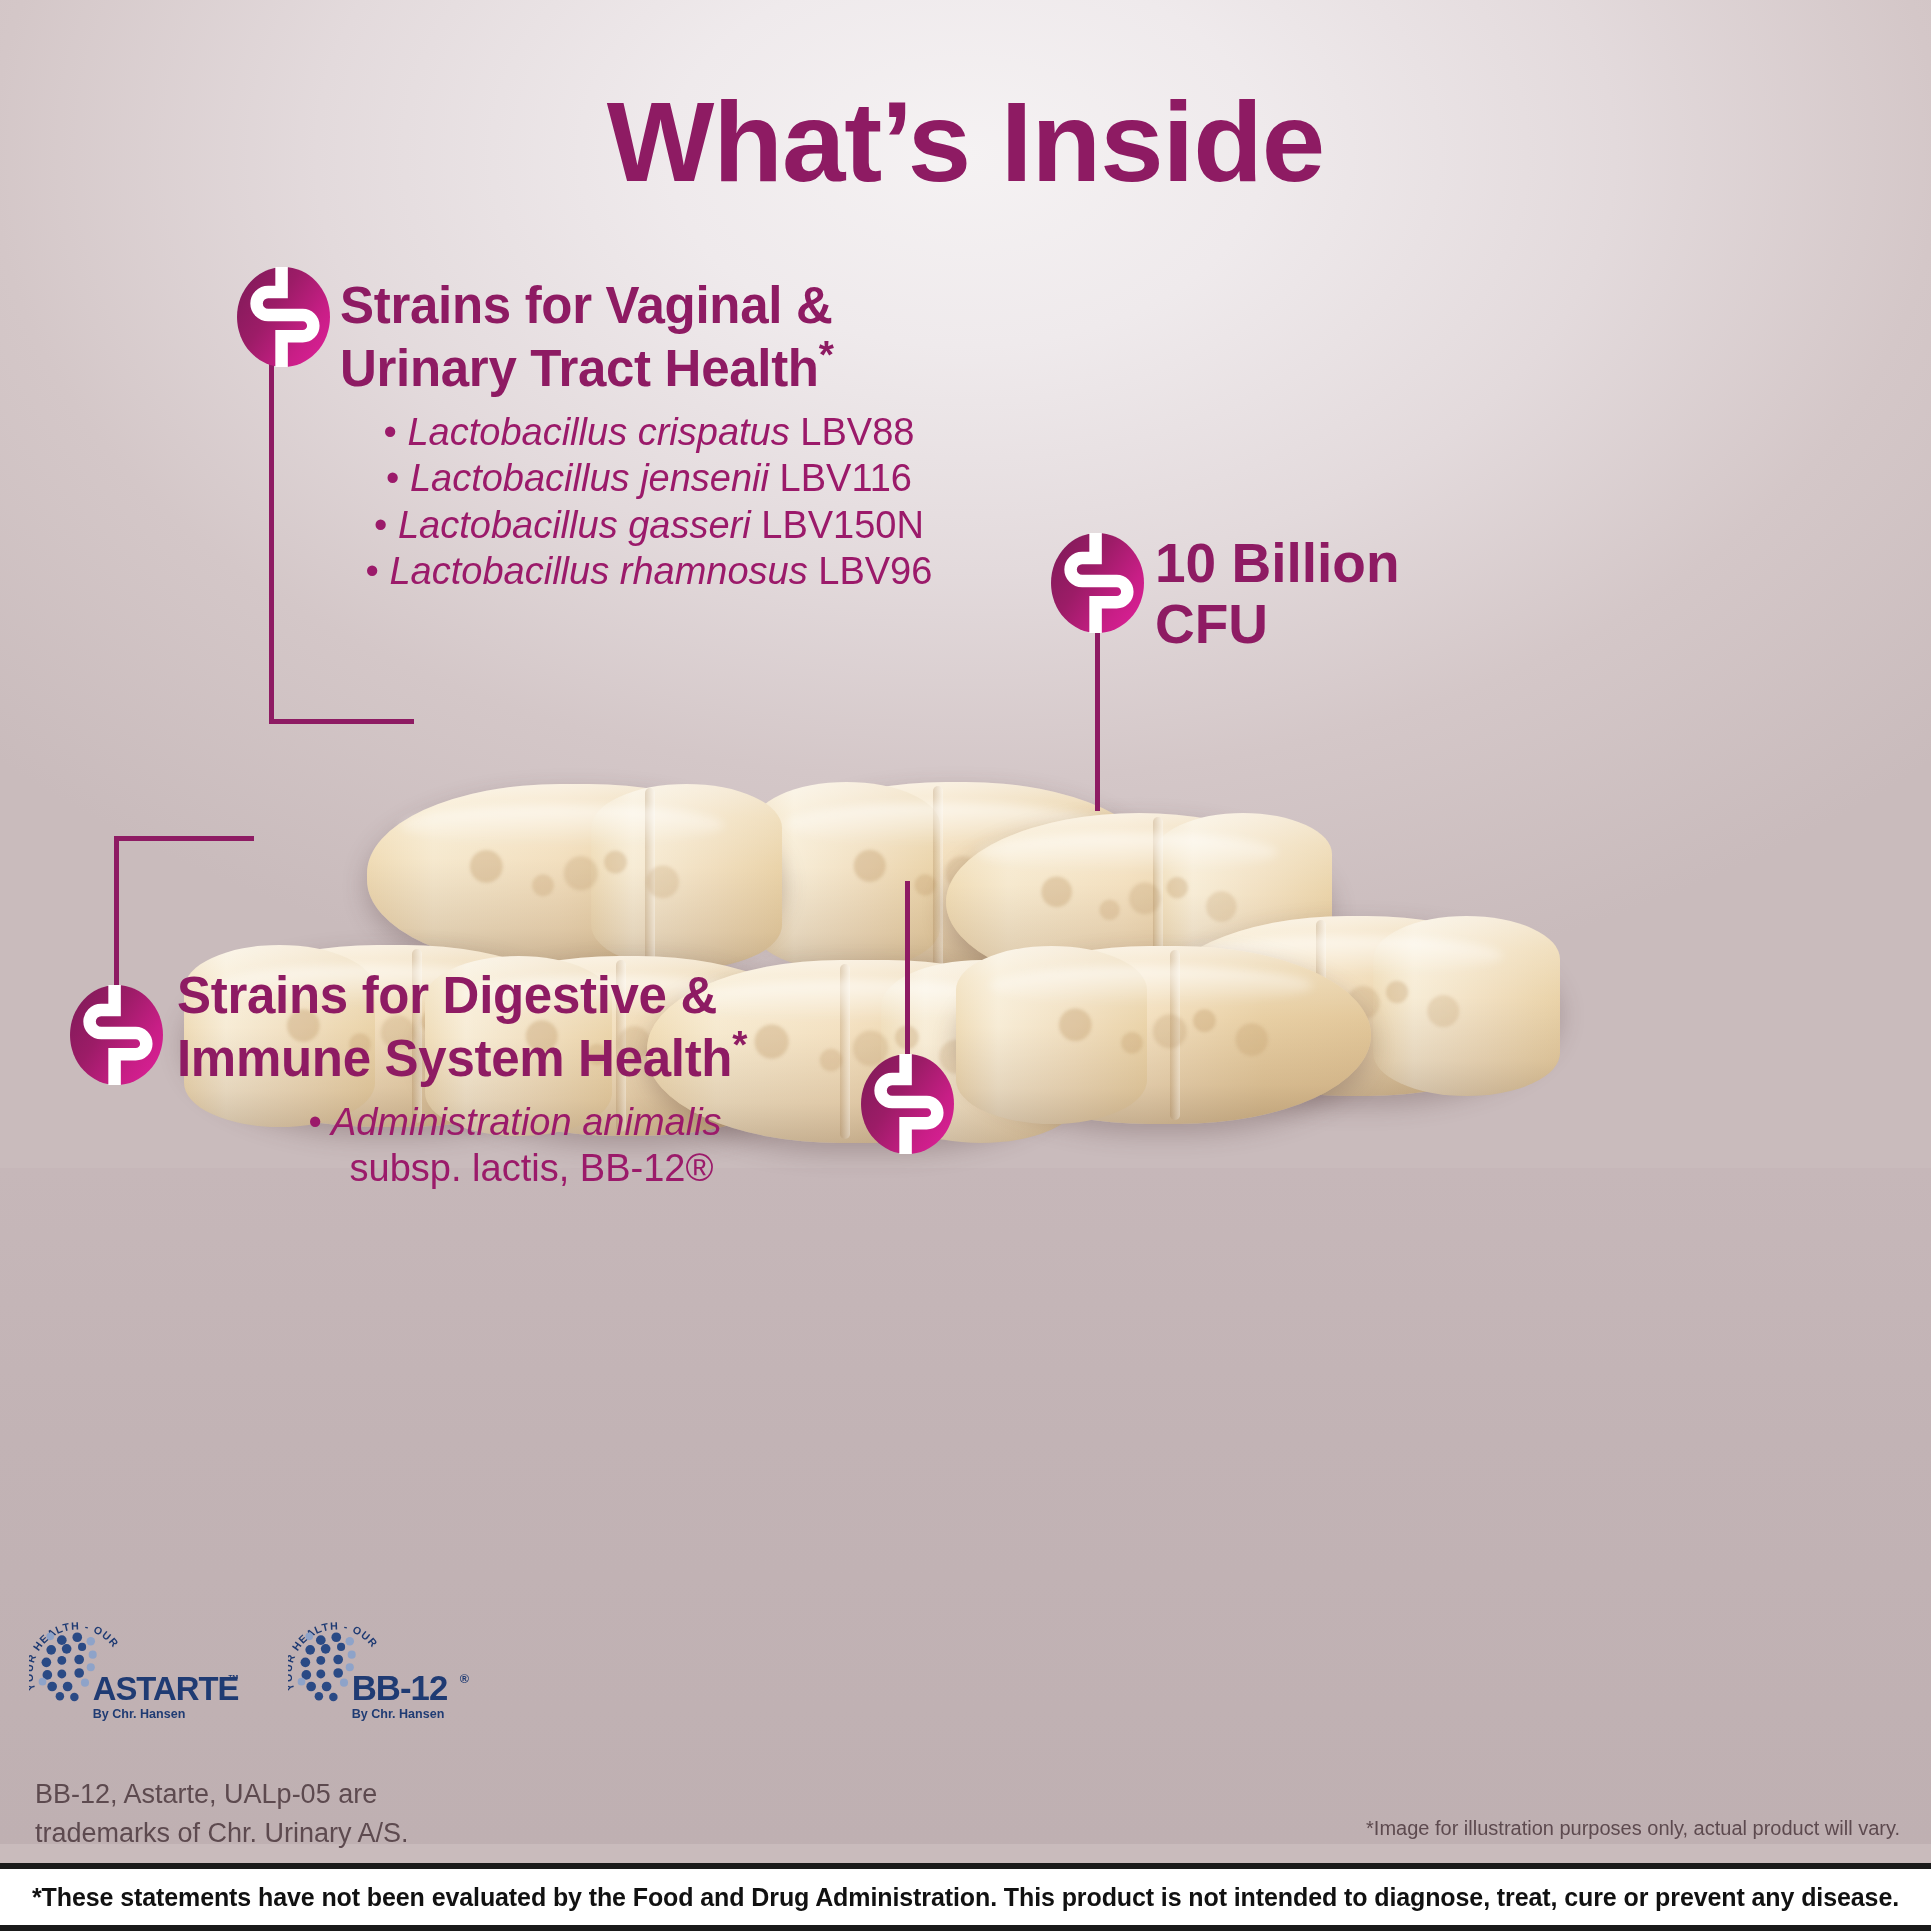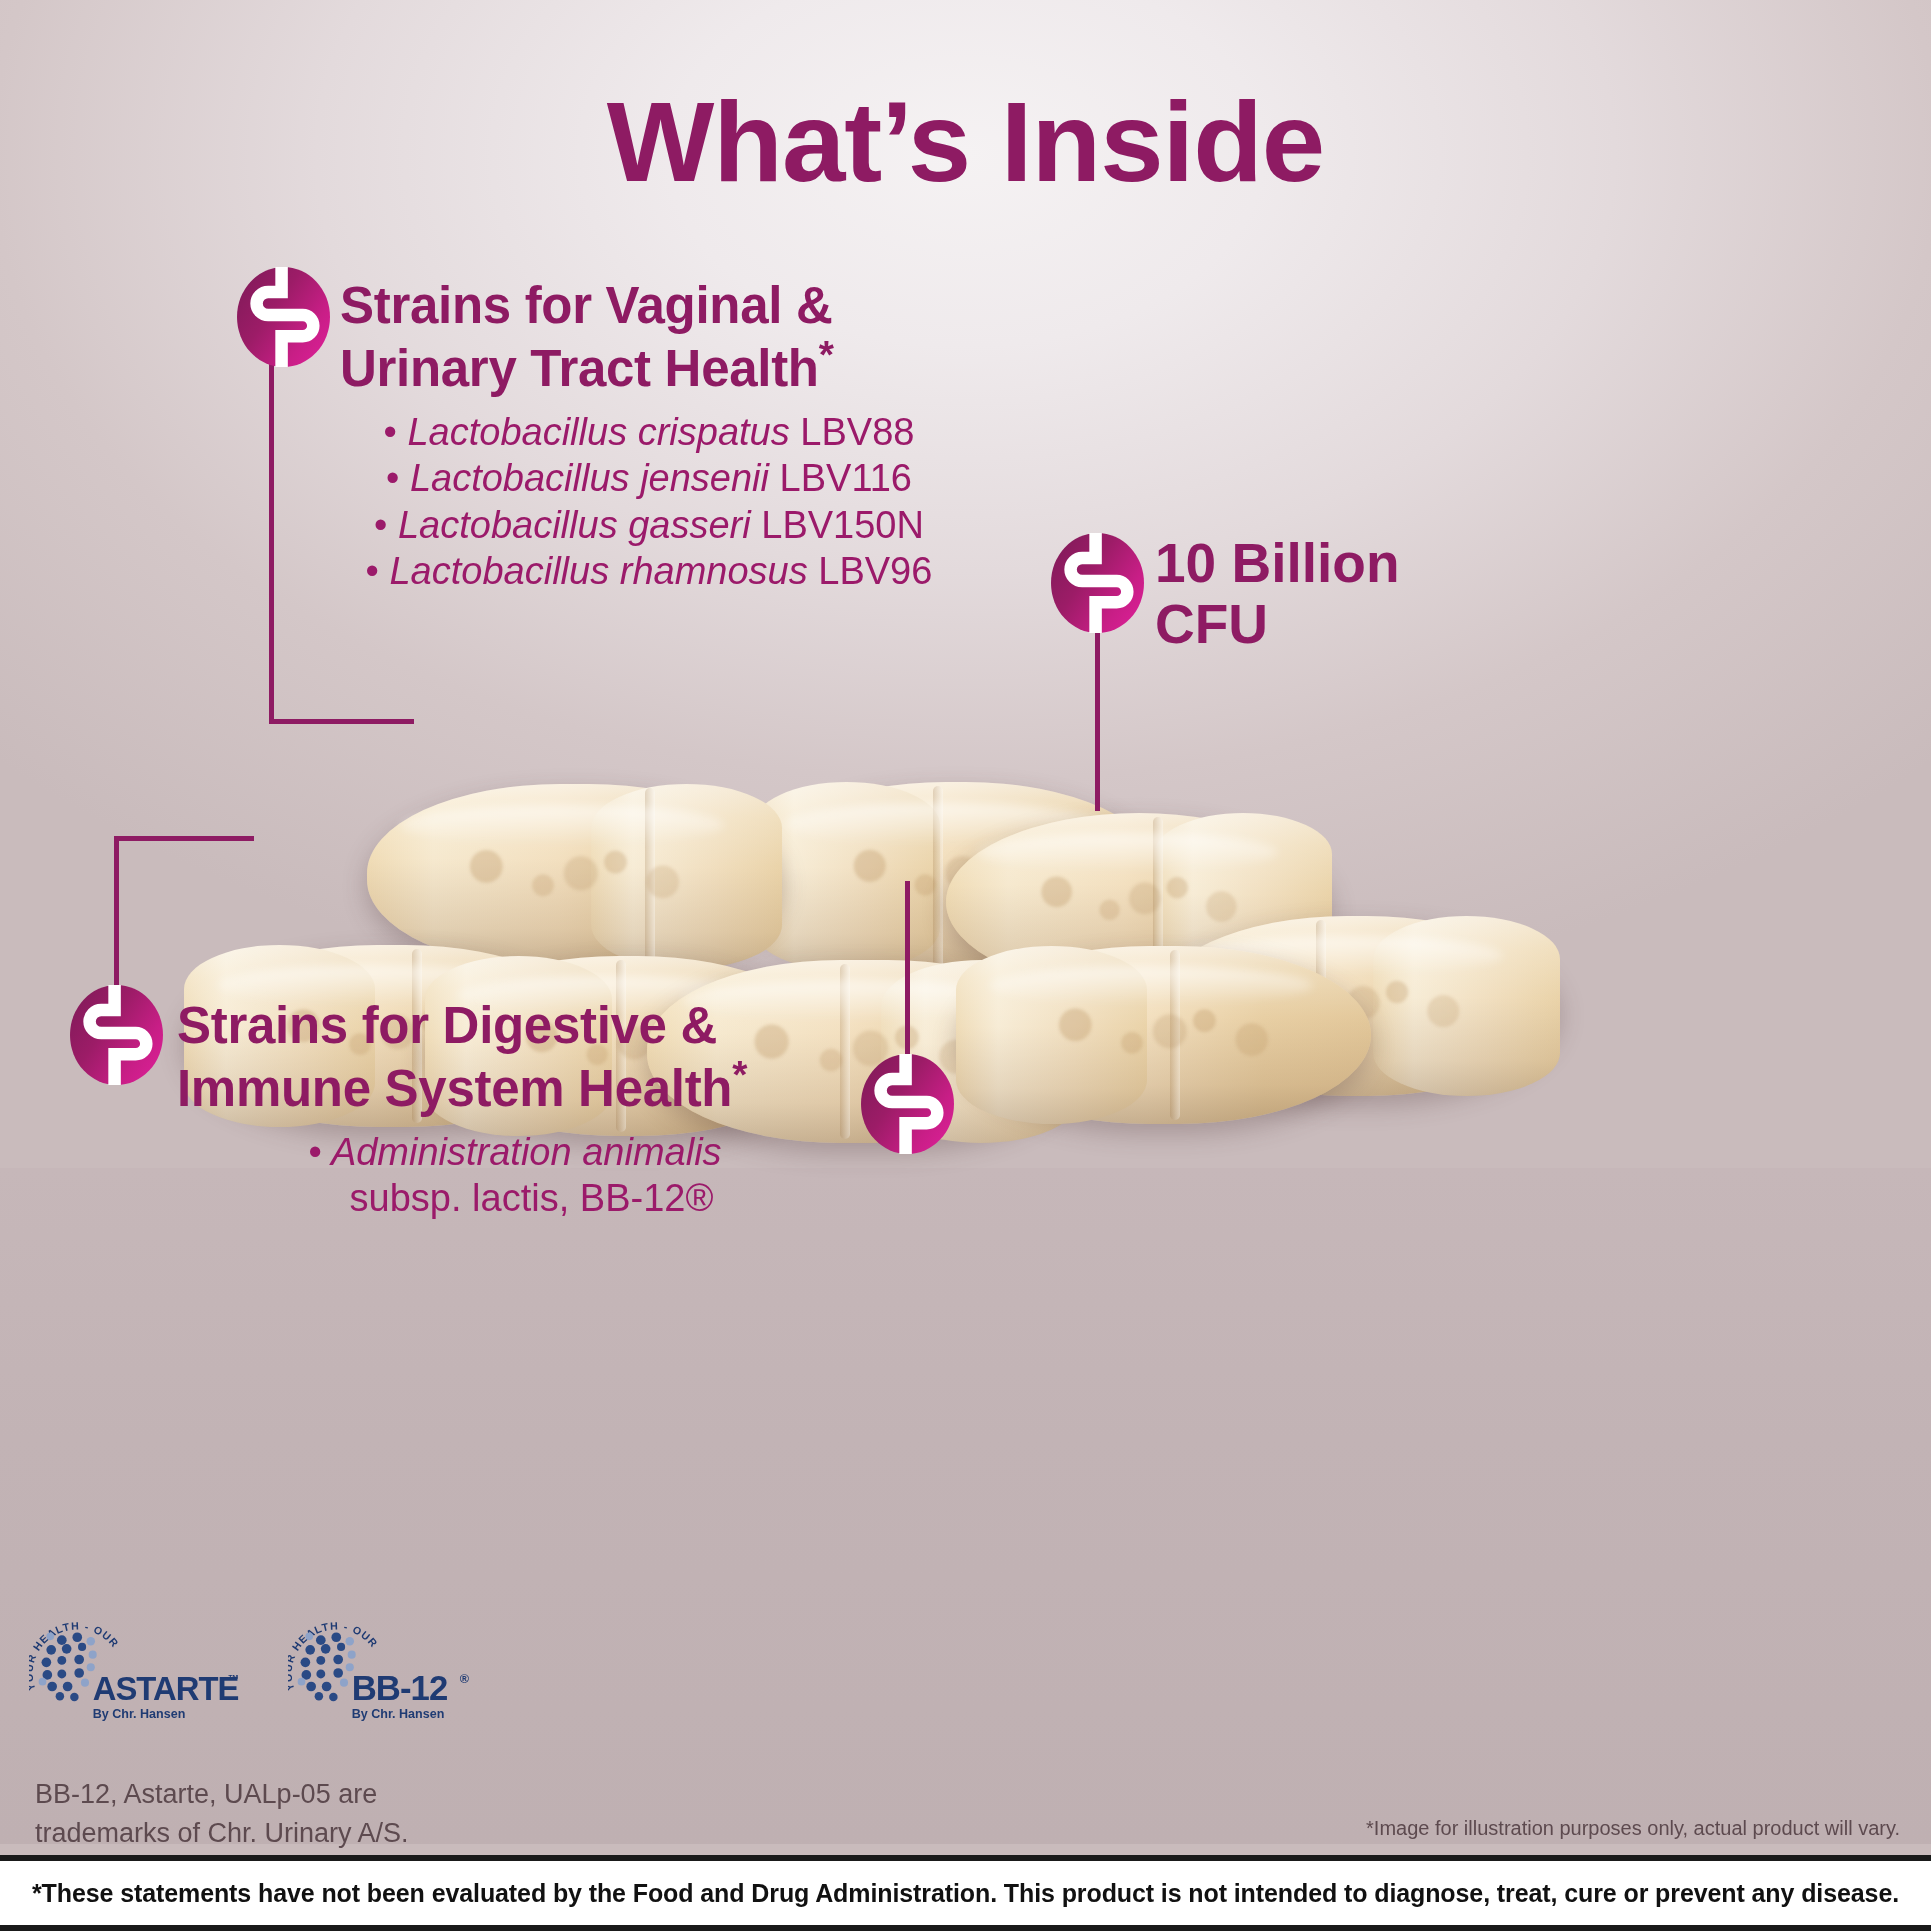--- a/index.html
+++ b/index.html
@@ -131,21 +131,21 @@
   
   #fn-left {
     position:absolute; left:35px; top:1775px;
     font-size:27px; color:#5d4a4f; line-height:1.45;
   }
   #fn-right {
     position:absolute; right:31px; top:1817px;
     font-size:20px; color:#5d4a4f; text-align:right;
   }
   #disclaimer {
-    position:absolute; left:0; right:0; bottom:0; height:76px;
+    position:absolute; left:0; right:0; bottom:0; height:68px;
     background:#ffffff; border-top:6.8px solid #1a1a1a; border-bottom:6.8px solid #1a1a1a;
     display:flex; align-items:center; justify-content:center;
   }
   #disclaimer span {
     font-size:25px; font-weight:bold; color:#111;
     letter-spacing:-0.1px;
   }
 </style>
 </head>
 <body>
@@ -269,21 +269,21 @@
     <div class="big-stat">CFU</div>
   </div>
 
   <div class="leader h" style="left:114px; top:836px; width:140px;"></div>
   <div class="leader v" style="left:114px; top:836px; height:164px;"></div>
   <div class="badge" style="left:70px; top:985px;">
     <svg viewBox="0 0 96 104">
       <path d="M46 0 L46 26 L32 26 A12 12 0 0 0 32 50 L68 50 A11 11 0 0 1 68 72 L46 72 L46 104" fill="none" stroke="#ffffff" stroke-width="13"></path>
     </svg>
   </div>
-  <div class="callout" style="left:177px; top:998px; width:676px;">
+  <div class="callout" style="left:177px; top:968px; width:676px;">
     <div class="co-head">
       <div>Strains for Digestive &amp;</div>
       <div>
         <span>Immune System Health</span><span class="star">*</span>
       </div>
     </div>
     <div class="co-list">
       <div class="co-li">
         <span class="bullet">•</span>
         <span>Administration animalis</span>

